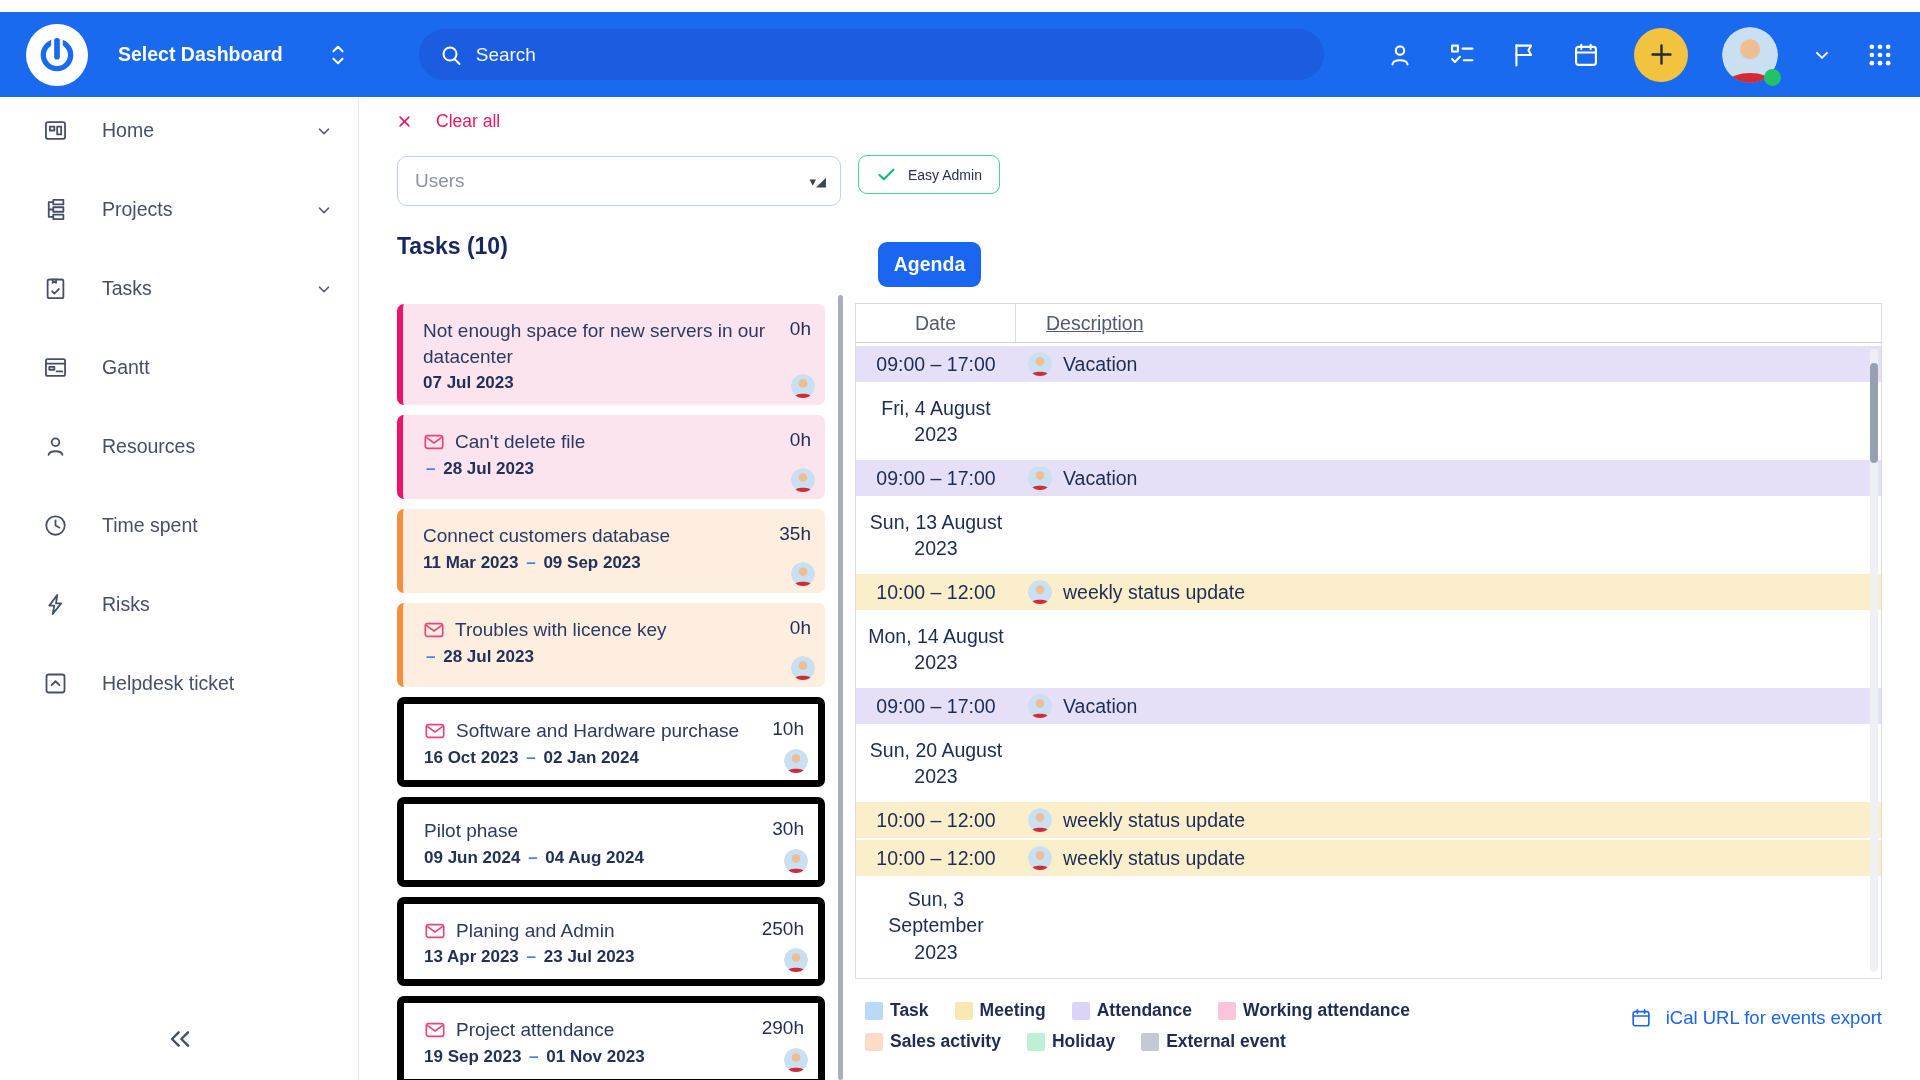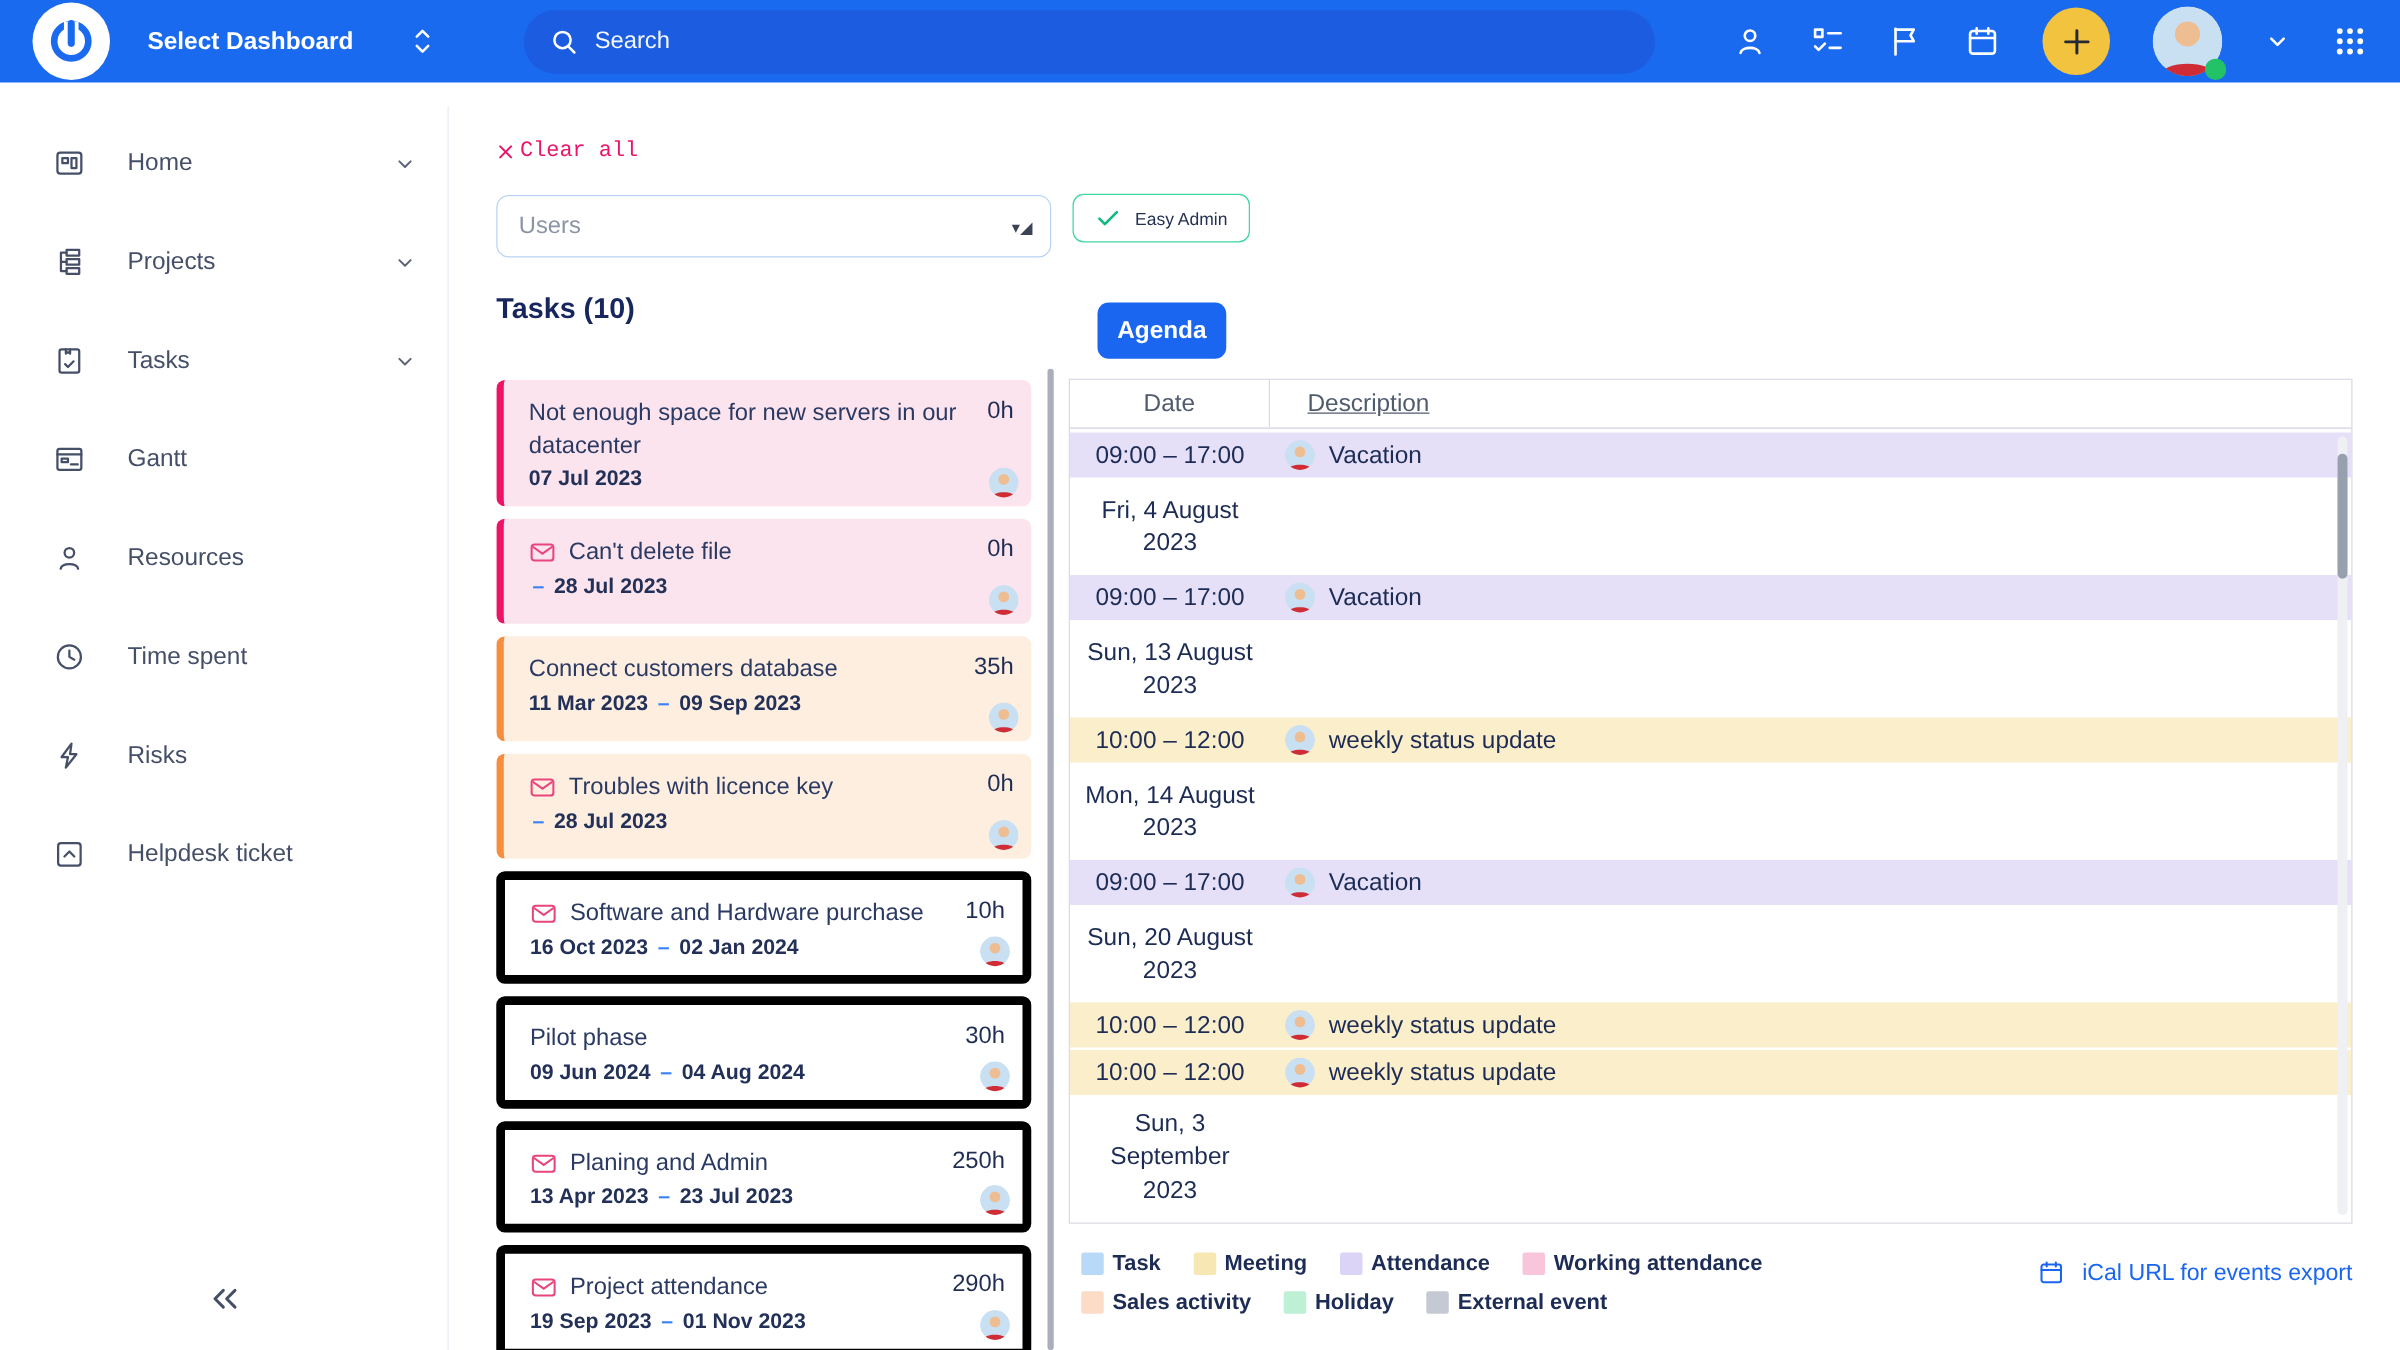--- a/index.html
+++ b/index.html
@@ -1,21 +1,21 @@
 <!DOCTYPE html>
 <html><head>
 <meta charset="utf-8">
 <style>
   * { margin:0; padding:0; box-sizing:border-box; }
   html,body { width:1920px; height:1080px; overflow:hidden; background:#fff;
     font-family:"Liberation Sans", sans-serif; }
   svg { display:block; }
 
   
-  .topbar { position:absolute; top:0; left:0; width:1920px; height:66px;
+  .topbar { position:absolute; top:12px; left:0; width:1920px; height:85px;
     background:#1a6af0; display:flex; align-items:center; padding:0 26px; z-index:5; }
   .logo { width:62px; height:62px; background:#fff; border-radius:50%;
     display:flex; align-items:center; justify-content:center; flex:none; }
   .dash-select { margin-left:30px; display:flex; align-items:center; gap:44px;
     color:#fff; font-size:19.5px; font-weight:700; cursor:pointer; }
   .searchbar { margin-left:70px; width:905px; height:51px; background:#1b5ce0;
     border-radius:26px; display:flex; align-items:center; padding:0 20px; gap:13px; }
   .searchbar input { flex:1; background:transparent; border:none; outline:none;
     color:#fff; font-size:19px; font-family:"Liberation Sans",sans-serif; }
   .searchbar input::placeholder { color:rgba(255,255,255,.95); }
@@ -33,22 +33,22 @@
   .nav-item { height:79px; display:flex; align-items:center;
     padding:0 25px 0 42px; gap:33px; cursor:pointer; }
   .nav-label { font-size:19.5px; color:#454f68; flex:1; }
   .collapse-btn { position:absolute; bottom:18px; left:148px; width:64px; height:46px;
     display:flex; align-items:center; justify-content:center; cursor:pointer; }
 
   
   .main { position:absolute; top:85px; left:360px; right:0; bottom:0;
     background:#fff; overflow:hidden; }
 
-  .clear-all { position:absolute; left:37px; top:26px; display:flex; gap:4px;
-    align-items:center; color:#e8176b; font-size:17.5px; cursor:pointer;font-family:Liberation Mono, monospace; }
+  .clear-all { position:absolute; left:37px; top:26px; display:flex; gap:24px;
+    align-items:center; color:#e8176b; font-size:17.5px; cursor:pointer; }
   .users-select { position:absolute; left:37px; top:71px; width:444px; height:50px;
     border:1.5px solid #b7d4f4; border-radius:10px; display:flex; align-items:center;
     padding:0 14px 0 17px; color:#8b94a5; font-size:19px; cursor:pointer; }
   .users-caret { margin-left:auto; color:#3c4354; font-size:13px; line-height:1; }
   .easy-admin { position:absolute; left:498px; top:70px; height:39px;
     border:1.5px solid #40d79f; border-radius:9px; display:inline-flex;
     align-items:center; gap:11px; padding:0 17px; font-size:14px; font-weight:500;
     color:#243150; cursor:pointer; background:#fff; }
 
   .tasks-title { position:absolute; left:37px; top:148px; font-size:23px;

